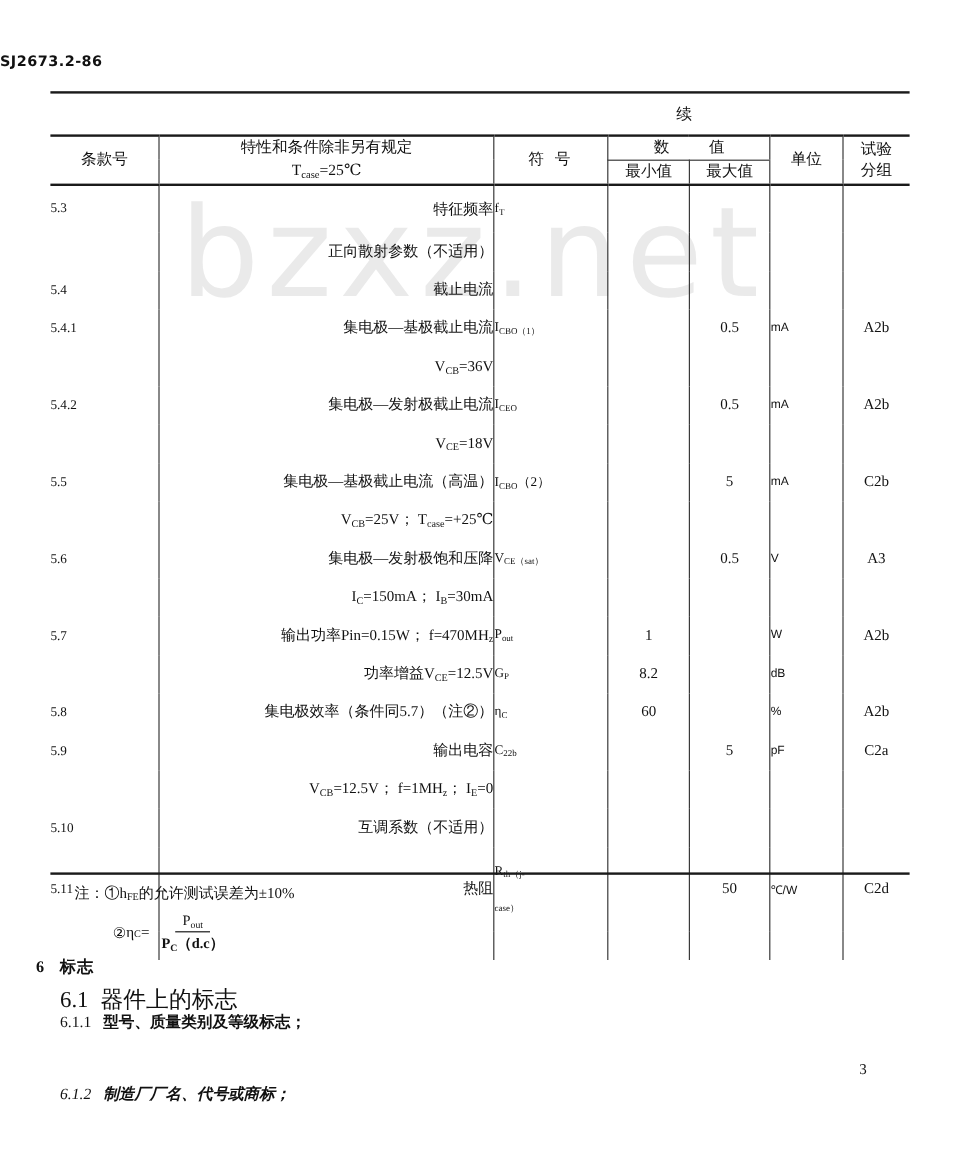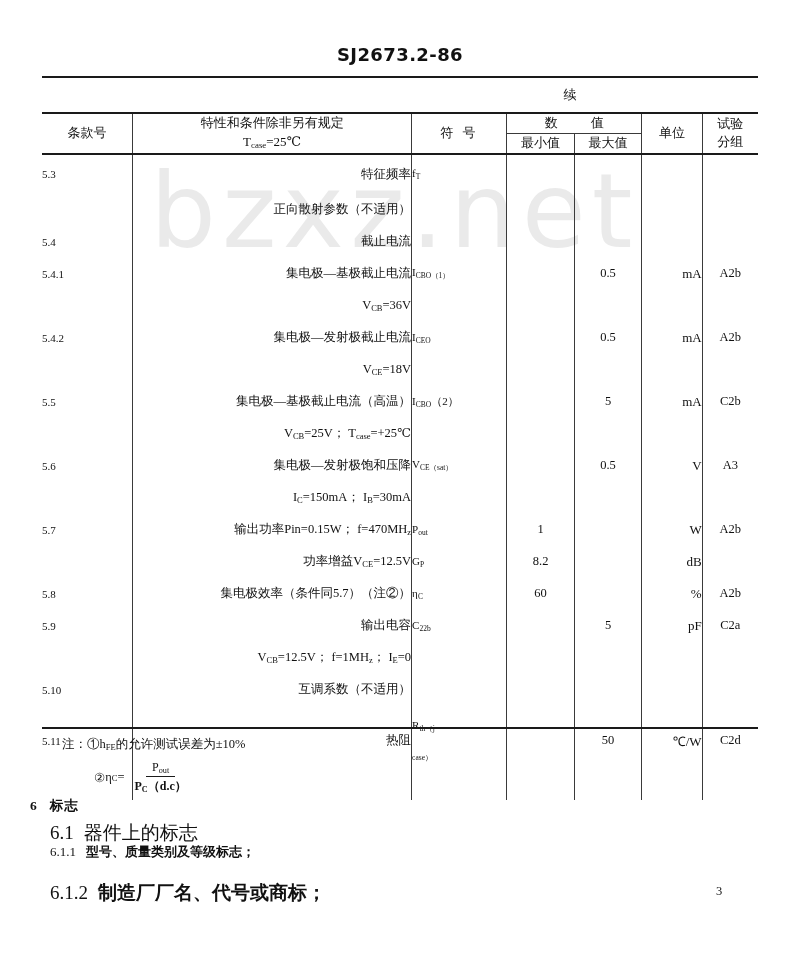--- a/index.html
+++ b/index.html
@@ -35,24 +35,24 @@
     user-select: none;
     white-space: nowrap;
   }
 
   
   .doc-title {
     position: absolute;
     top: 44px;
     left: 0;
     width: 800px;
-    text-align: center;
+    text-align: left;
     font-family: "DejaVu Sans", sans-serif;
     font-weight: bold;
-    font-size: 18px;
+    font-size: 12px;
     letter-spacing: 0.4px;
   }
   .rule-top {
     position: absolute;
     left: 42px;
     top: 76px;
     width: 716px;
     height: 2px;
     background: #1a1a1a;
   }
@@ -118,23 +118,23 @@
     padding-left: 8px;
     font-size: 11px;
     white-space: nowrap;
     margin-top: 36px;
   }
   td.c-val {
     text-align: center;
     font-size: 12.5px;
   }
   td.c-unit {
-    text-align: right;
-    font-size: 13px;
-    font-family: Liberation Serif, serif;
+    text-align: left;
+    font-size: 10px;
+    font-family: Liberation Sans, sans-serif;
   }
   td.c-grp {
     text-align: center;
     font-size: 12.5px;
   }
 
   .row-h { height: 32px; }
 
   sub { font-size: 0.68em; vertical-align: -0.28em; }
 
@@ -200,23 +200,24 @@
   .sub-611 {
     position: absolute;
     left: 50px;
     top: 843px;
     font-size: 13px;
     font-weight: bold;
   }
   .sub-612 {
     position: absolute;
     left: 50px;
-    top: 880px;
-    font-size: 19px;
+    top: 903px;
+    font-size: 13px;
     font-weight: bold;
+    font-style: italic;
   }
   .sub-61 .numlab, .sub-611 .numlab, .sub-612 .numlab {
     font-weight: normal;
     margin-right: 10px;
     font-family: "Liberation Serif", serif;
   }
 
   .page-no {
     position: absolute;
     left: 716px;

